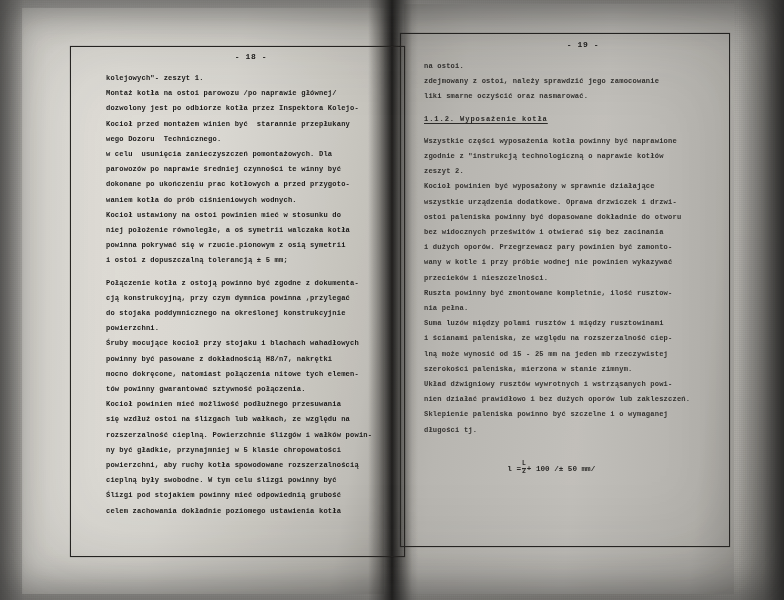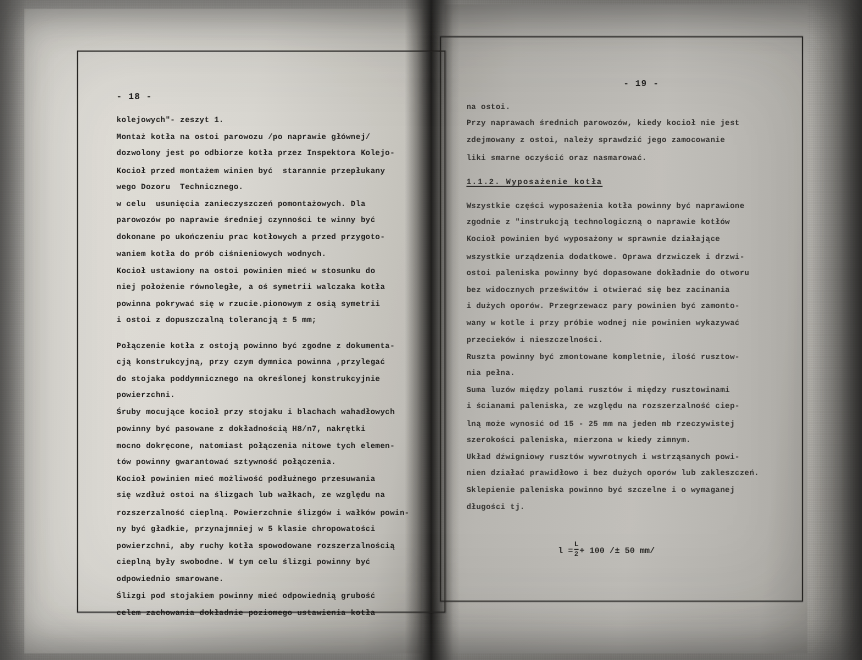--- a/index.html
+++ b/index.html
@@ -128,21 +128,21 @@
     top: 52px;
     width: 290px;
   }
   .col-right {
     left: 424px;
     top: 40px;
     width: 300px;
   }
 
   .pageno {
-    text-align: left;
+    text-align: center;
     font-size: 8px;
     font-weight: 700;
     letter-spacing: 0.6px;
     margin-bottom: 10px;
   }
   .col-right .pageno {
     text-align: center;
     margin-left: 18px;
   }
 
@@ -184,21 +184,21 @@
     vertical-align: middle;
     line-height: 1;
     margin: 0 1px;
     position: relative;
     top: -0.5px;
   }
   .frac .num { font-size: 6.4px; padding-bottom: 0.4px; }
   .frac .den { font-size: 6.4px; border-top: 1px solid #2e2d2b; padding-top: 0.4px; }
 
   
-  .blurz { filter: blur(0.22px); margin-top: 32px; }
+  .blurz { filter: blur(0.22px); }
 </style>
 </head>
 <body>
 
 <div id="scan">
 
   <div class="page page-left"></div>
   <div class="page page-right"></div>
 
   <div class="gutter edge-left"></div>
@@ -232,56 +232,55 @@
         <div class="line">Śruby mocujące kocioł przy stojaku i blachach wahadłowych</div>
         <div class="line">powinny być pasowane z dokładnością H8/n7, nakrętki</div>
         <div class="line">mocno dokręcone, natomiast połączenia nitowe tych elemen-</div>
         <div class="line">tów powinny gwarantować sztywność połączenia.</div>
         <div class="line">Kocioł powinien mieć możliwość podłużnego przesuwania</div>
         <div class="line">się wzdłuż ostoi na ślizgach lub wałkach, ze względu na</div>
         <div class="line">rozszerzalność cieplną. Powierzchnie ślizgów i wałków powin-</div>
         <div class="line">ny być gładkie, przynajmniej w 5 klasie chropowatości</div>
         <div class="line">powierzchni, aby ruchy kotła spowodowane rozszerzalnością</div>
         <div class="line">cieplną były swobodne. W tym celu ślizgi powinny być</div>
-        <div class="line">odpowiednio smarowane.</div>
         <div class="line">Ślizgi pod stojakiem powinny mieć odpowiednią grubość</div>
         <div class="line">celem zachowania dokładnie poziomego ustawienia kotła</div>
       </div>
   </div>
 
   <div class="typed col-right blurz">
     <div class="pageno">- 19 -</div>
 
     <div id="right-body-a">
         <div class="line">na ostoi.</div>
-        <div class="line">Przy naprawach średnich parowozów, kiedy kocioł nie jest</div>
         <div class="line">zdejmowany z ostoi, należy sprawdzić jego zamocowanie</div>
         <div class="line">liki smarne oczyścić oraz nasmarować.</div>
       </div>
 
     <div class="para-gap"></div>
     <div class="heading">1.1.2. Wyposażenie kotła</div>
     <div class="para-gap"></div>
 
     <div id="right-body-b">
         <div class="line">Wszystkie części wyposażenia kotła powinny być naprawione</div>
         <div class="line">zgodnie z "instrukcją technologiczną o naprawie kotłów</div>
+        <div class="line">zeszyt 2.</div>
         <div class="line">Kocioł powinien być wyposażony w sprawnie działające</div>
         <div class="line">wszystkie urządzenia dodatkowe. Oprawa drzwiczek i drzwi-</div>
         <div class="line">ostoi paleniska powinny być dopasowane dokładnie do otworu</div>
         <div class="line">bez widocznych prześwitów i otwierać się bez zacinania</div>
         <div class="line">i dużych oporów. Przegrzewacz pary powinien być zamonto-</div>
         <div class="line">wany w kotle i przy próbie wodnej nie powinien wykazywać</div>
         <div class="line">przecieków i nieszczelności.</div>
         <div class="line">Ruszta powinny być zmontowane kompletnie, ilość rusztow-</div>
         <div class="line">nia pełna.</div>
         <div class="line">Suma luzów między polami rusztów i między rusztowinami</div>
         <div class="line">i ścianami paleniska, ze względu na rozszerzalność ciep-</div>
         <div class="line">lną może wynosić od 15 - 25 mm na jeden mb rzeczywistej</div>
-        <div class="line">szerokości paleniska, mierzona w kiedy zimnym.</div>
+        <div class="line">szerokości paleniska, mierzona w stanie zimnym.</div>
         <div class="line">Układ dźwigniowy rusztów wywrotnych i wstrząsanych powi-</div>
         <div class="line">nien działać prawidłowo i bez dużych oporów lub zakleszczeń.</div>
         <div class="line">Sklepienie paleniska powinno być szczelne i o wymaganej</div>
         <div class="line">długości tj.</div>
       </div>
 
     <div class="para-gap"></div>
     <div class="formula">
       <span>l =</span><span class="frac"><span class="num">L</span><span class="den">2</span></span><span>+ 100 /± 50 mm/</span>
     </div>

